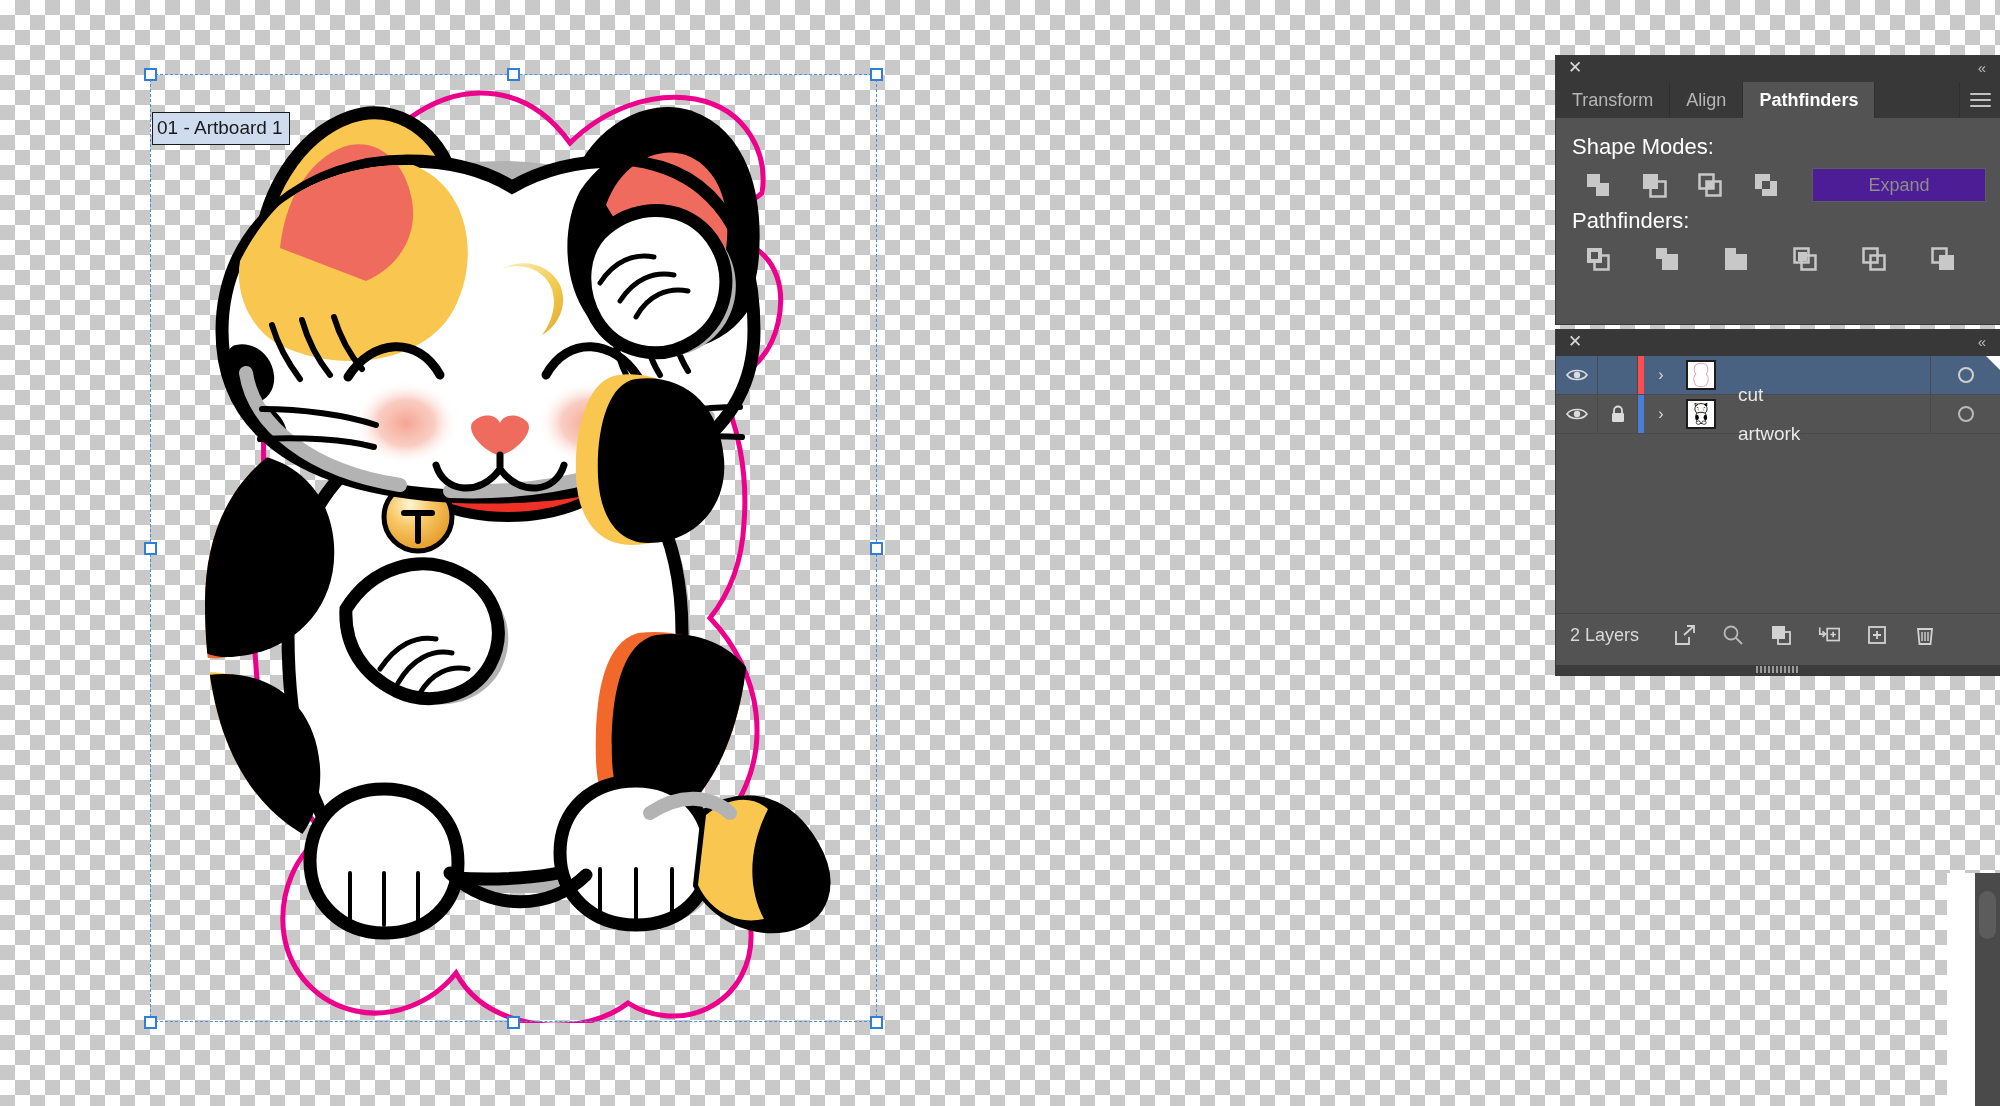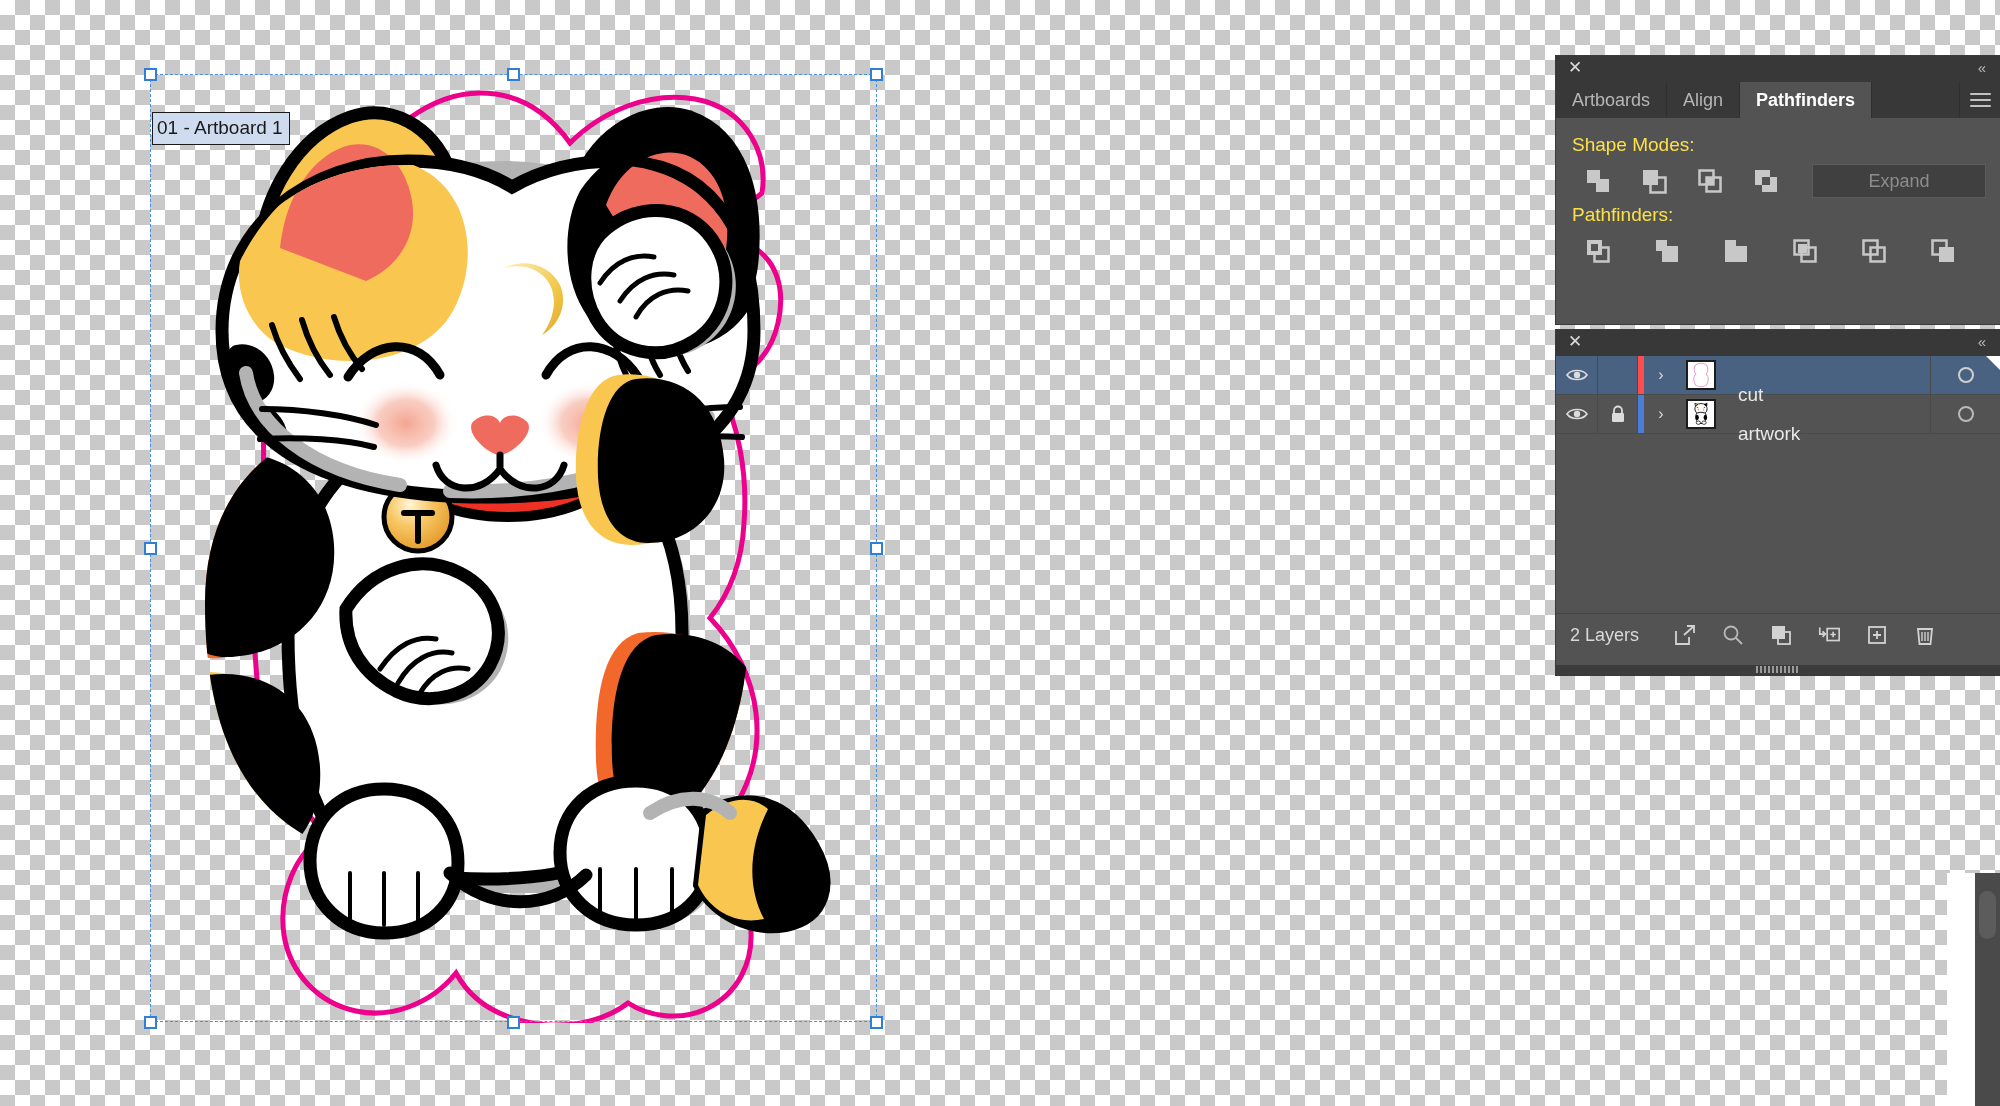--- a/index.html
+++ b/index.html
@@ -133,33 +133,33 @@
   .hamburger { width: 21px; }
   .hamburger i {
     display: block; height: 2px; background: #c3c3c3; margin: 4px 0;
     border-radius: 1px;
   }
 
   
   #pathfinder-panel { left: 1556px; top: 56px; width: 444px; height: 268px; }
   .pf-body { padding: 10px 14px 0 14px; }
   .pf-section-label {
-    font-size: 19px; color: #fde047; margin: 6px 0 8px 2px;
+    font-size: 22px; color: #ffffff; margin: 6px 0 8px 2px;
   }
   .pf-row { display: flex; align-items: center; gap: 0; }
   .pf-btn {
     width: 56px; height: 34px;
     display: flex; align-items: center; justify-content: center;
     cursor: pointer;
   }
   .pf-btn-wide {
     margin-left: 18px;
     flex: 1;
     height: 34px;
-    background: #404040;
+    background: #4c1d95;
     border: 1px solid #5c5c5c;
     color: #8d8d8d;
     font-size: 18px;
     display: flex; align-items: center; justify-content: center;
     cursor: default;
   }
   .pf-row-2 { display: flex; align-items: center; gap: 0; }
   .pf-btn2 {
     width: 56px; height: 34px;
     display: flex; align-items: center; justify-content: center;
@@ -506,21 +506,21 @@
   <div class="sel-handle" style="left:870px; top:1016px;"></div>
 
   <div class="artboard-label">01 - Artboard 1</div>
 
   <div class="panel" id="pathfinder-panel">
     <div class="panel-topbar">
       <div class="panel-close">✕</div>
       <div class="panel-collapse">«</div>
     </div>
     <div class="tabbar">
-      <div class="tab">Artboards</div>
+      <div class="tab">Transform</div>
       <div class="tab">Align</div>
       <div class="tab active">Pathfinders</div>
       <div class="tabbar-filler"></div>
       <div class="panel-menu">
         <div class="hamburger">
             <i></i>
             <i></i>
             <i></i>
           </div>
       </div>

